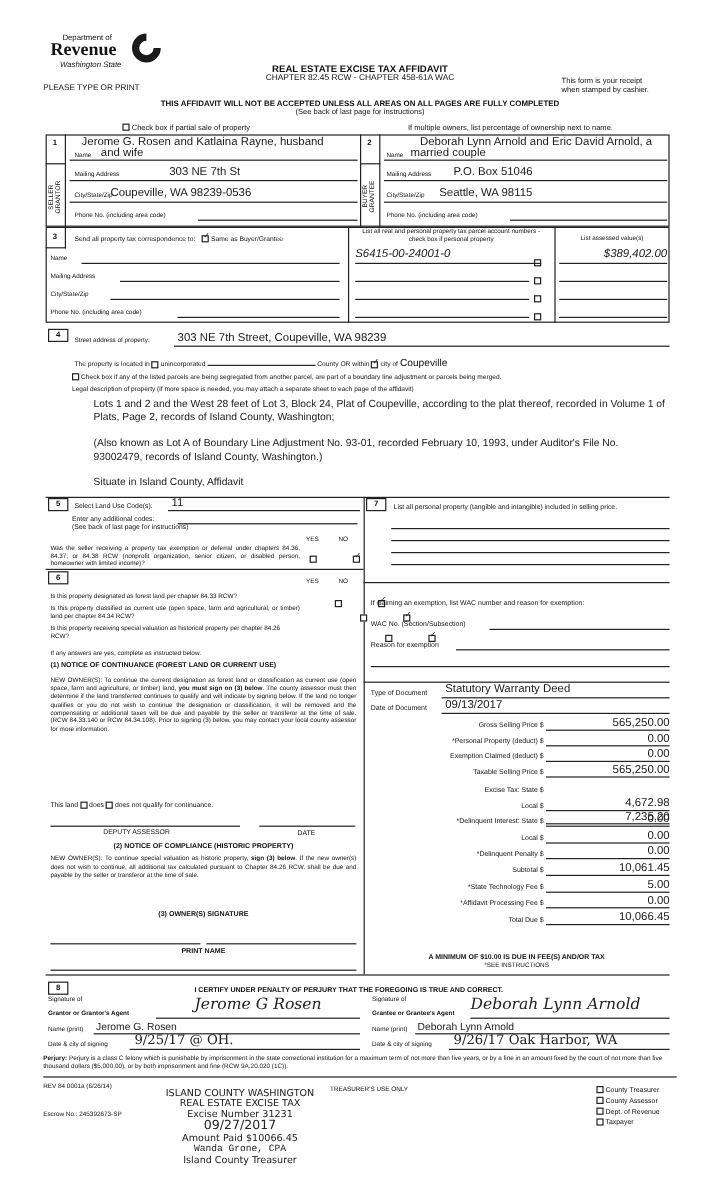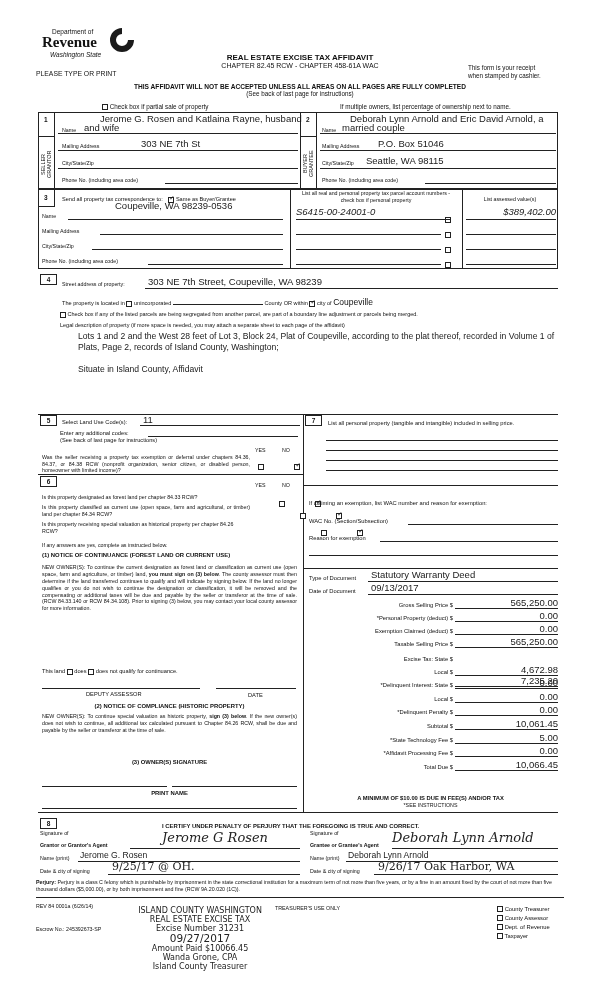--- a/index.html
+++ b/index.html
@@ -58,31 +58,31 @@
 
 
 <div class="abs box" style="left:38px;top:112px;width:520px;height:77px;"></div>
 <div class="abs" style="left:300px;top:112px;width:0;height:77px;border-left:0.8px solid #222;"></div>
 
 <div class="abs" style="left:38px;top:112px;width:17px;height:77px;border-right:0.8px solid #222;"></div>
 <div class="abs" style="left:38px;top:136px;width:17px;height:0;border-top:0.8px solid #222;"></div>
 <div class="abs bold" style="left:44px;top:116px;font-size:6.5px;">1</div>
 <div class="vlabel" style="left:40px;top:142px;width:14px;height:44px;">SELLER GRANTOR</div>
 
-<div class="abs fill" style="left:100px;top:113px;">Jerome G. Rosen and Katlaina Rayne, husband</div>
+<div class="abs fill" style="left:68px;top:113px;">Jerome G. Rosen and Katlaina Rayne, husband</div>
 <div class="abs line" style="left:58px;top:133px;width:240px;"></div>
 <div class="abs tiny" style="left:62px;top:127px;">Name</div>
 <div class="abs fill" style="left:84px;top:122px;">and wife</div>
 
 <div class="abs tiny" style="left:62px;top:143px;">Mailing Address</div>
 <div class="abs fill" style="left:117px;top:138px;margin-left:24px;">303 NE 7th St</div>
 <div class="abs line" style="left:58px;top:150px;width:240px;"></div>
 
 <div class="abs tiny" style="left:62px;top:160px;">City/State/Zip</div>
-<div class="abs fill" style="left:115px;top:155px;margin-top:45px;">Coupeville, WA 98239-0536</div>
+<div class="abs fill" style="left:92px;top:155px;">Coupeville, WA 98239-0536</div>
 <div class="abs line" style="left:58px;top:168px;width:240px;"></div>
 
 <div class="abs tiny" style="left:62px;top:177px;">Phone No. (including area code)</div>
 <div class="abs line" style="left:165px;top:183px;width:133px;"></div>
 
 
 <div class="abs" style="left:300px;top:112px;width:17px;height:77px;border-right:0.8px solid #222;"></div>
 <div class="abs" style="left:300px;top:136px;width:17px;height:0;border-top:0.8px solid #222;"></div>
 <div class="abs bold" style="left:306px;top:116px;font-size:6.5px;">2</div>
 <div class="vlabel" style="left:302px;top:142px;width:14px;height:44px;">BUYER GRANTEE</div>
@@ -170,20 +170,21 @@
 </div>
 
 <div class="abs tiny" style="left:60px;top:311px;font-size:5.5px;">
   <span class="cb"></span>
   <span>Check box if any of the listed parcels are being segregated from another parcel, are part of a boundary line adjustment or parcels being merged.</span>
 </div>
 <div class="abs tiny" style="left:60px;top:322px;font-size:5.5px;">Legal description of property (if more space is needed, you may attach a separate sheet to each page of the affidavit)</div>
 
 <div class="abs" style="left:78px;top:331px;width:480px;font-size:8.6px;line-height:1.32;color:#1a1a1a;">
   <div>Lots 1 and 2 and the West 28 feet of Lot 3, Block 24, Plat of Coupeville, according to the plat thereof, recorded in Volume 1 of Plats, Page 2, records of Island County, Washington;</div>
+  <div style="margin-top:10px;">(Also known as Lot A of Boundary Line Adjustment No. 93-01, recorded February 10, 1993, under Auditor's File No. 93002479, records of Island County, Washington.)</div>
   <div style="margin-top:10px;">Situate in Island County, Affidavit</div>
 </div>
 
 
 <div class="abs" style="left:38px;top:414px;width:520px;border-top:0.8px solid #222;"></div>
 <div class="abs" style="left:303px;top:414px;height:398px;border-left:0.8px solid #222;"></div>
 
 <div class="numbox" style="left:40px;top:415px;width:17px;height:11px;line-height:10px;">5</div>
 <div class="abs tiny" style="left:62px;top:419px;font-size:5.7px;">Select Land Use Code(s):</div>
 <div class="abs fill" style="left:143px;top:414px;">11</div>
@@ -370,21 +371,21 @@
   <span>245392673-SP</span>
 </div>
 <div class="abs tiny" style="left:275px;top:905px;">TREASURER'S USE ONLY</div>
 
 <div class="abs stamp" style="left:115px;top:907px;width:170px;line-height:1.1;">
   <div style="font-size:8px;">ISLAND COUNTY WASHINGTON</div>
   <div style="font-size:8px;">REAL ESTATE EXCISE TAX</div>
   <div style="font-size:8px;">Excise Number 31231</div>
   <div style="font-size:10.5px;">09/27/2017</div>
   <div style="font-size:8px;">Amount Paid $10066.45</div>
-  <div style="font-size:8px;">Wanda Grone, CPA</div>
+  <div style="font-size:8px;font-family:Liberation Mono, monospace;">Wanda Grone, CPA</div>
   <div style="font-size:8px;">Island County Treasurer</div>
 </div>
 
 <div class="abs tiny" style="left:497px;top:905px;line-height:1.55;font-size:5.8px;">
   <div><span class="cb"></span> <span>County Treasurer</span></div>
   <div><span class="cb"></span> <span>County Assessor</span></div>
   <div><span class="cb"></span> <span>Dept. of Revenue</span></div>
   <div><span class="cb"></span> <span>Taxpayer</span></div>
 </div>
 

